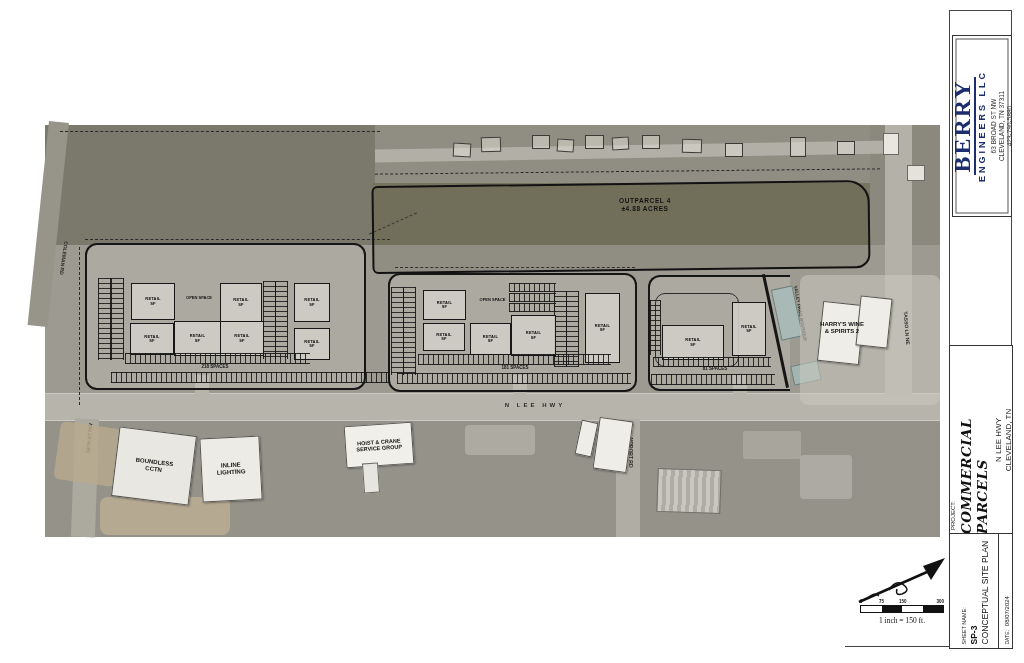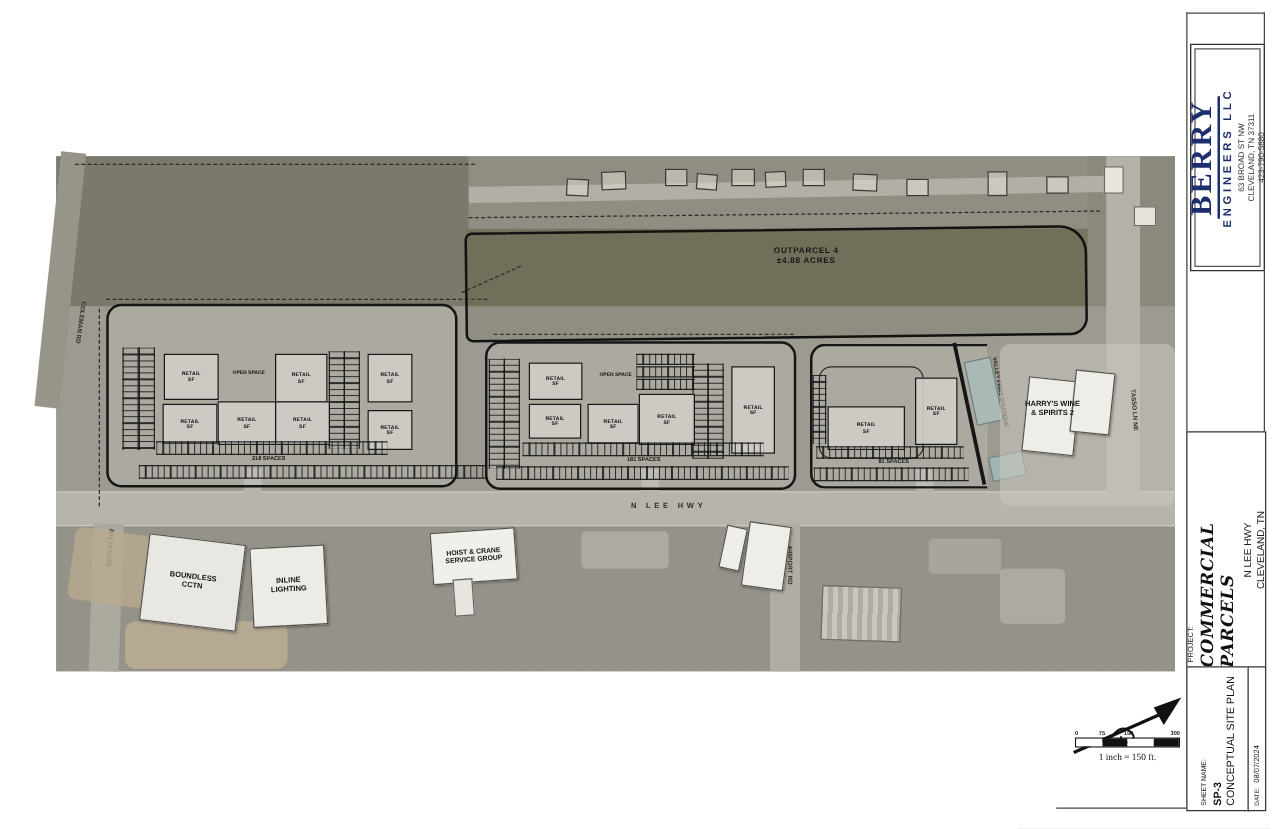--- a/index.html
+++ b/index.html
@@ -274,21 +274,21 @@
 
   <div class="abs" style="left:855px;top:556px;width:92px;height:50px;">
     <svg width="92" height="50" viewBox="0 0 92 50">
       <path d="M4 46 L72 16" stroke="#111" stroke-width="2.5" fill="none"></path>
       <polygon points="68,10 90,2 76,24" fill="#111"></polygon>
       <path d="M34 34 q8 -12 16 -4 q5 5 -3 8 q-7 2 -5 -5" stroke="#111" stroke-width="1.5" fill="none"></path>
       <path d="M12 43 q6 -8 12 -3" stroke="#111" stroke-width="1.2" fill="none"></path>
     </svg>
   </div>
 
-  <div class="abs" style="left:860px;top:584px;width:84px;height:30px;">
+  <div class="abs" style="left:860px;top:599px;width:84px;height:30px;">
     <div style="position:relative;height:6px;font-size:4.5px;color:#111;font-weight:bold;">
       <span class="abs" style="left:0;">0</span>
       <span class="abs" style="left:19px;">75</span>
       <span class="abs" style="left:39px;">150</span>
       <span class="abs" style="right:0;">300</span>
     </div>
     <div class="scells">
       <div class="sc-w"></div>
         <div class="sc-b"></div>
         <div class="sc-w"></div>

